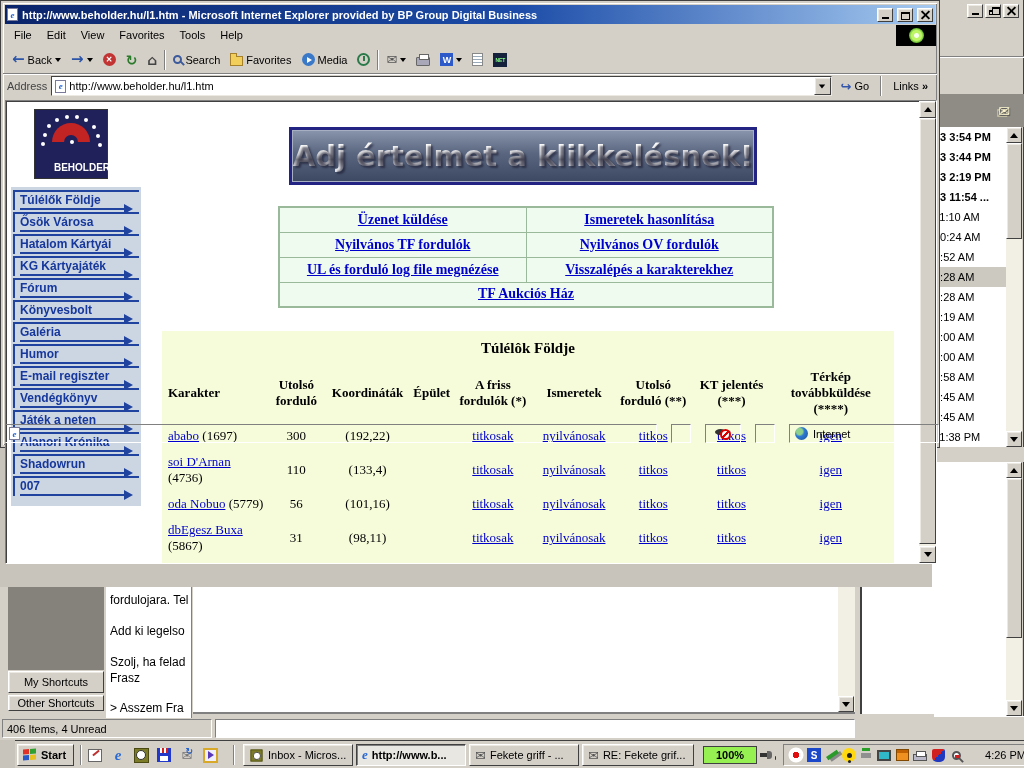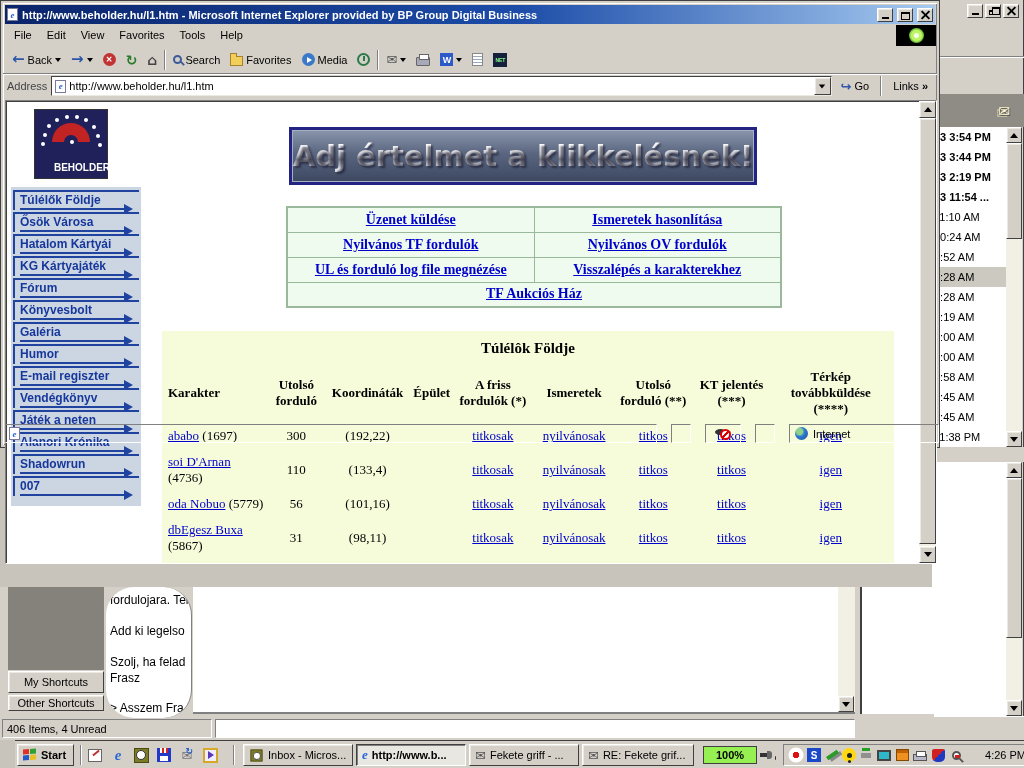--- a/index.html
+++ b/index.html
@@ -202,21 +202,21 @@
 </div>
 
 <div class="abs chrome" style="left:0; top:587px; width:934px; height:153px;">
   <div class="abs" style="left:8px; top:0; width:96px; height:83px; background:#84827a;"></div>
   <div class="abs olbtn" style="left:8px; top:84px; width:96px; height:22px;">
       <span>My Shortcuts</span>
     </div>
   <div class="abs olbtn" style="left:8px; top:108px; width:96px; height:16px;">
       <span>Other Shortcuts</span>
     </div>
-  <div class="abs" style="left:106px; top:0; width:86px; height:131px; background:#fff; border-right:1px solid #808080; overflow:hidden;border-radius:28px;">
+  <div class="abs" style="left:106px; top:0; width:86px; height:131px; background:#fff; border-right:1px solid #808080; overflow:hidden;">
     <span class="pline" style="top:6px;">fordulojara. Tel</span>
     <span class="pline" style="top:37px;">Add ki legelso</span>
     <span class="pline" style="top:68px;">Szolj, ha felad</span>
     <span class="pline" style="top:84px;">Frasz</span>
     <span class="pline" style="top:114px;">&gt; Asszem Fra</span>
   </div>
   <div class="abs" style="left:193px; top:0; width:662px; height:127px; background:#fff; border-bottom:2px solid #808080;">
     <div class="abs sbtrack" style="right:0; top:0; width:17px; height:125px;">
       <div class="sbbtn abs" style="width:16px;height:16px;bottom:0;">
           <span class="tri-down"></span>
@@ -397,21 +397,21 @@
       <div class="side-item">
           <span class="side-label">007</span>
           <span class="arrowline"></span>
         </div>
     </div>
 
     <div class="abs banner" style="left:283px; top:26px; width:468px; height:58px;">
       <span class="banner-text">Adj értelmet a klikkelésnek!</span>
     </div>
 
-    <table class="qtable abs" style="left:272px; top:105px; width:496px;margin-left:8px;">
+    <table class="qtable abs" style="left:272px; top:105px; width:496px;">
       <tbody>
           <tr>
         <td style="width:50%;"><a href="#">Üzenet küldése</a></td>
         <td><a href="#">Ismeretek hasonlítása</a></td>
       </tr>
       <tr>
         <td><a href="#">Nyilvános TF fordulók</a></td>
         <td><a href="#">Nyilvános OV fordulók</a></td>
       </tr>
       <tr>

